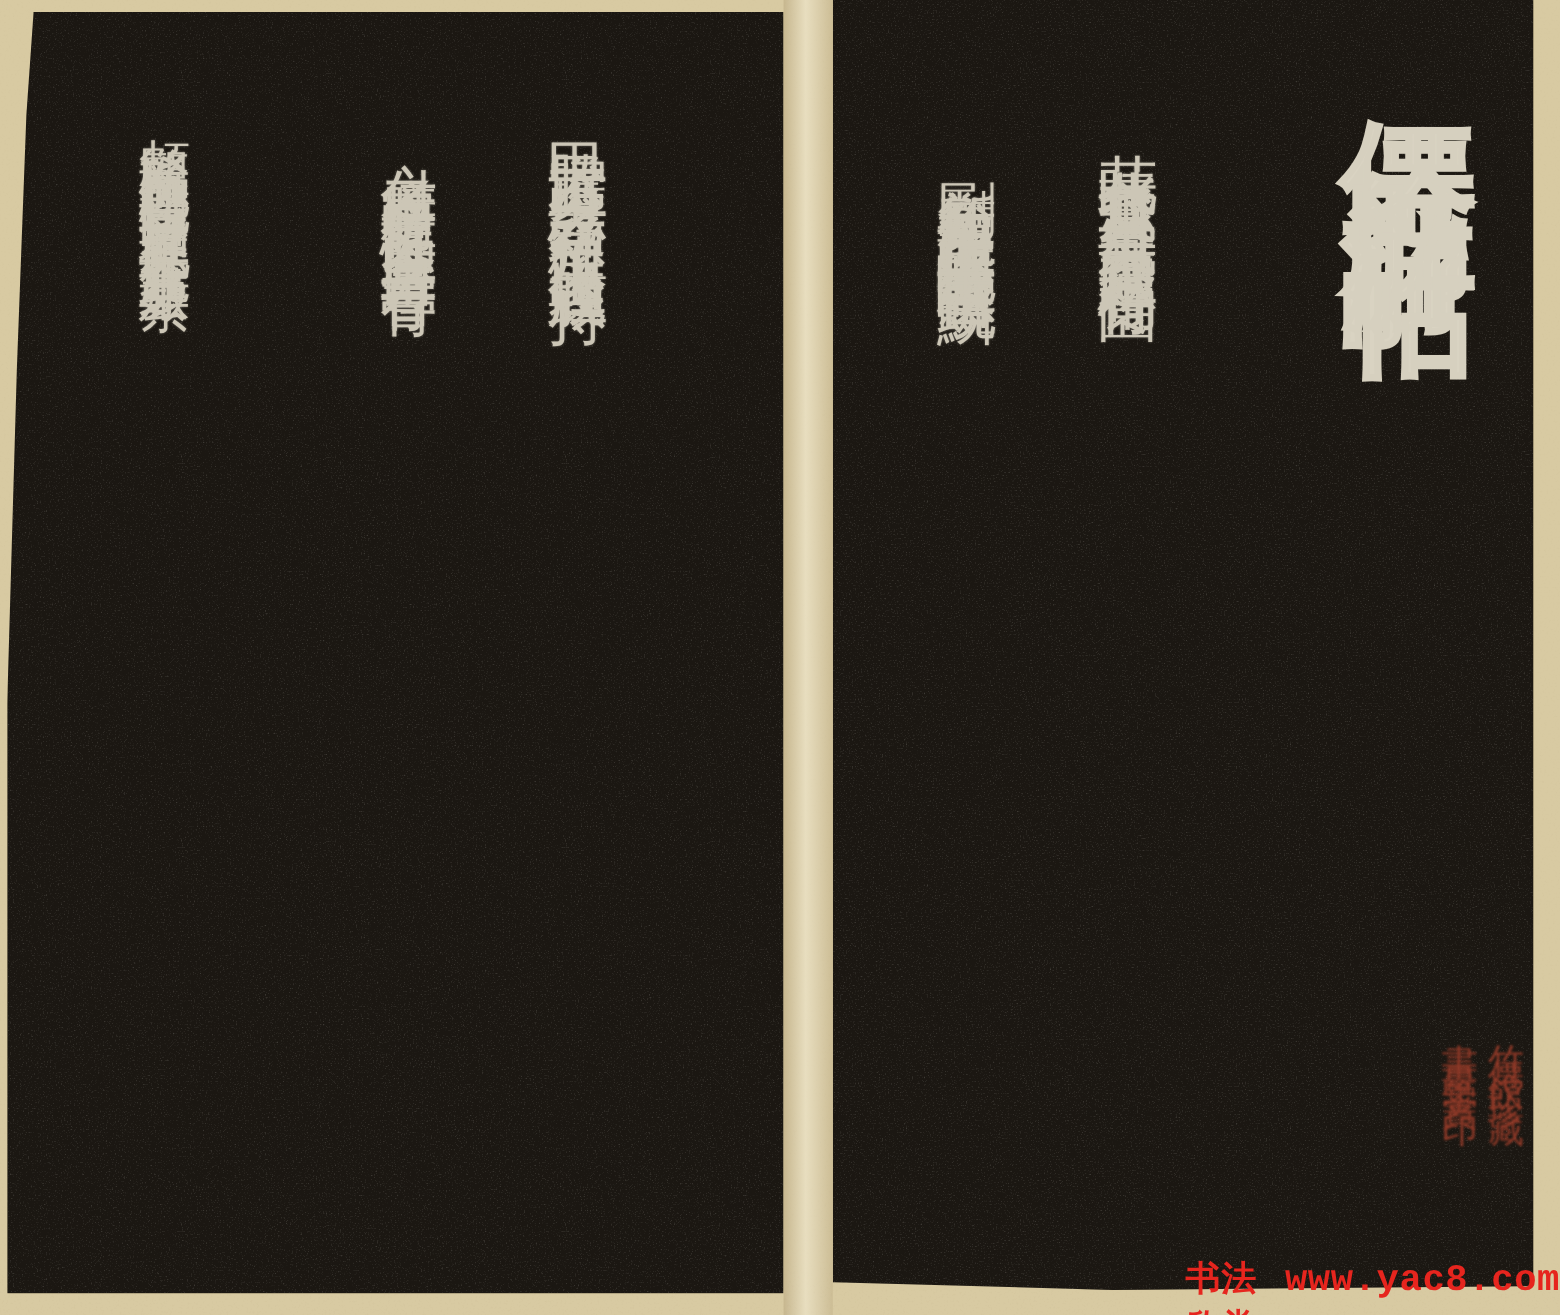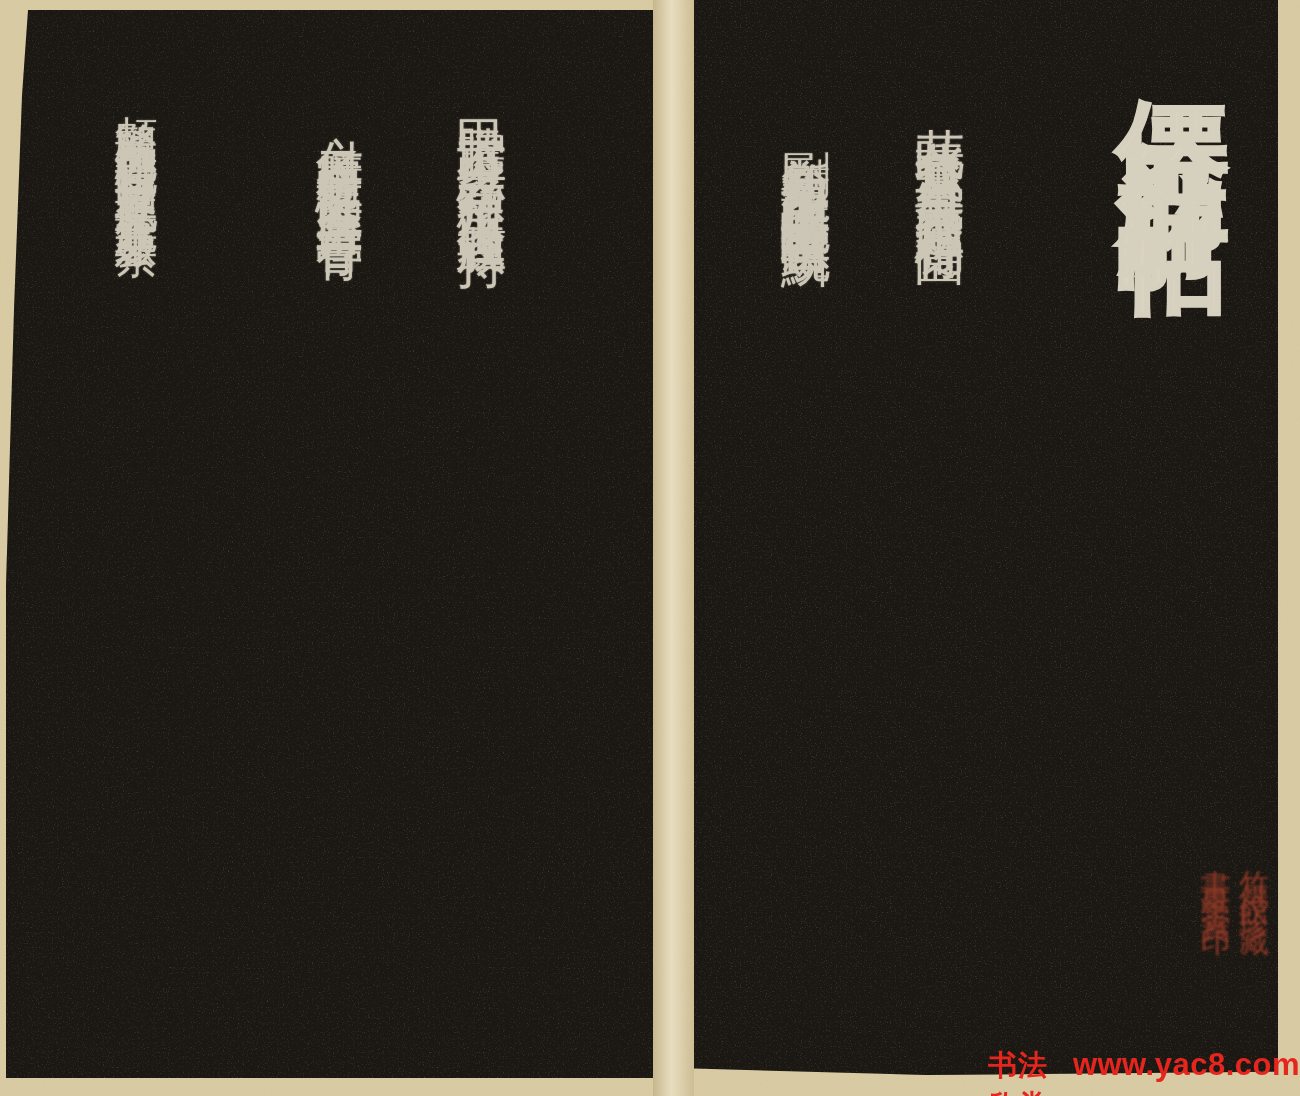--- a/index.html
+++ b/index.html
@@ -44,21 +44,21 @@
   }
   .watermark{
     position:absolute;left:988px;top:1046px;display:flex;align-items:baseline;gap:13px;
     color:#e6251e;z-index:5;
   }
   .watermark .wm-cjk{
     font-family:"DejaVu Sans","Liberation Sans",sans-serif;
     font-weight:700;font-size:29px;letter-spacing:1px;
   }
   .watermark .wm-url{
-    font-family:Liberation Sans, sans-serif;
+    font-family:Liberation Mono, monospace;
     font-weight:700;font-size:31px;letter-spacing:.5px;
   }
   .gutter-light{
     position:absolute;left:653px;top:0;width:41px;height:1096px;
     background:linear-gradient(90deg,rgba(120,95,55,.18),rgba(245,238,215,.55) 45%,rgba(120,95,55,.12));
     pointer-events:none;
   }
 </style>
 </head>
 <body>

